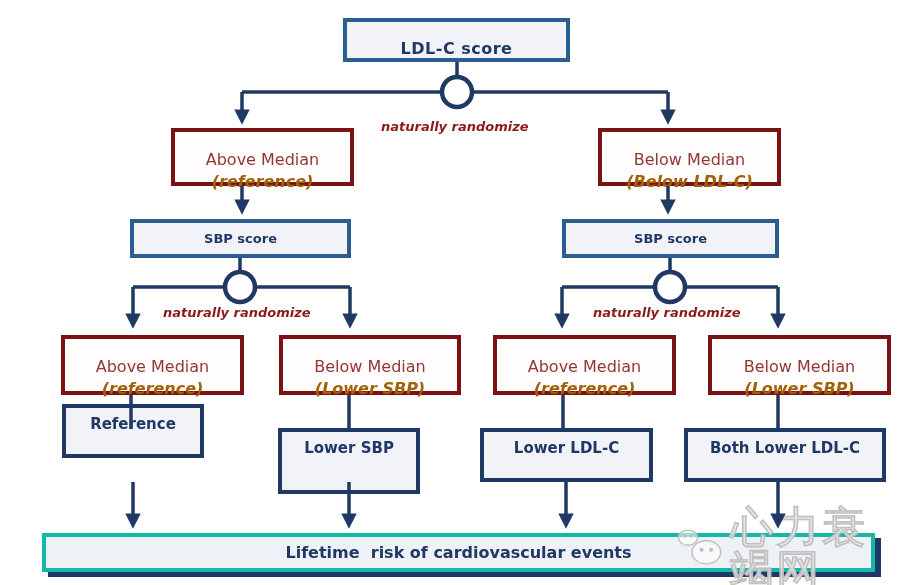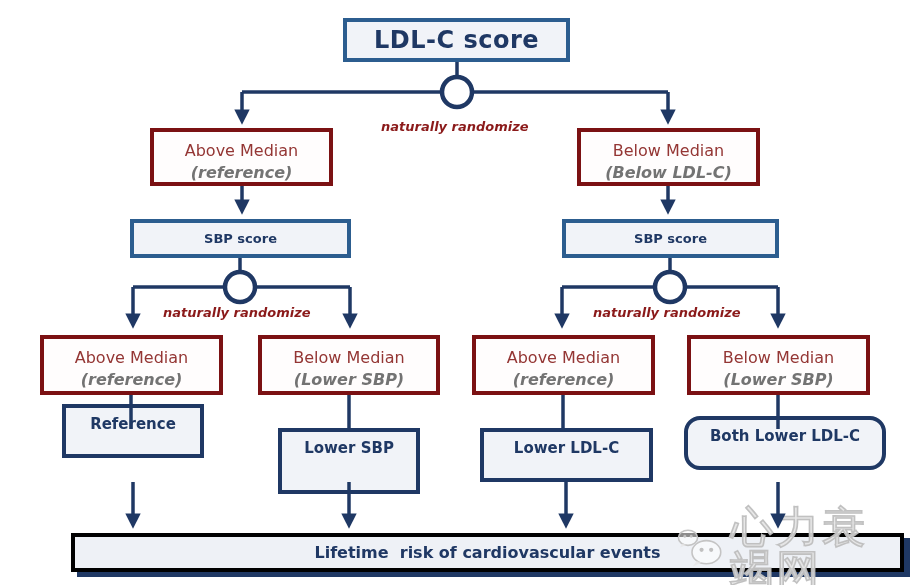--- a/index.html
+++ b/index.html
@@ -5,40 +5,40 @@
   html,body{margin:0;padding:0;background:#ffffff;}
   #stage{
     position:relative;width:914px;height:585px;background:#ffffff;overflow:hidden;
     font-family:"DejaVu Sans","Liberation Sans",sans-serif;
   }
   .box{position:absolute;box-sizing:border-box;text-align:center;z-index:2;}
   .score-box{
     border:4px solid #2c5d8f;background:#f1f3f8;color:#1f3864;font-weight:bold;
     display:flex;align-items:center;justify-content:center;
   }
-  .root-box{font-size:24px;letter-spacing:0.5px;}
+  .root-box{font-size:16px;letter-spacing:0.5px;align-items:flex-end;}
   .sbp-box{font-size:13px;}
   .arm-box{
-    border:4px solid #7b1113;background:#fffdfd;padding-top:8px;line-height:22px;
+    border:4px solid #7b1113;background:#fffdfd;padding-top:17px;line-height:22px;margin-left:21px;
   }
   .arm-line1{display:block;color:#943634;font-size:16px;}
-  .arm-line2{display:block;color:#737373;font-size:16px;font-weight:bold;font-style:italic;}
+  .arm-line2{display:block;color:#a16207;font-size:16px;font-weight:bold;font-style:italic;}
   .outcome-box{
     border:4px solid #1f3864;background:#f1f3f8;color:#1f3864;font-weight:bold;
     font-size:15px;padding-top:7px;line-height:19px;
   }
   .outcome-line{display:block;}
   .randomize{
     position:absolute;z-index:2;color:#8b1a1a;font-size:13px;font-weight:bold;
     font-style:italic;text-align:left;width:170px;
   }
   .footer-bar{
-    border:4px solid #000000;background:#eef1f6;color:#1f3864;font-weight:bold;
+    border:4px solid #14b8a6;background:#eef1f6;color:#1f3864;font-weight:bold;
     font-size:16px;display:flex;align-items:center;justify-content:center;
-    box-shadow:6px 5px 0 #1f3864;z-index:1;margin-left:29px;
+    box-shadow:6px 5px 0 #1f3864;z-index:1;
   }
   .footer-label{white-space:pre;}
   #connectors{position:absolute;left:0;top:0;z-index:4;pointer-events:none;}
   .watermark{
     position:absolute;left:676px;top:506px;z-index:3;display:flex;align-items:center;
     gap:3px;
   }
   .watermark-text{
     font-size:43px;letter-spacing:3px;color:rgba(255,255,255,0.45);
     -webkit-text-stroke:1.6px rgba(190,190,190,0.95);
@@ -97,21 +97,21 @@
     <span class="outcome-line"></span>
   </div>
   <div class="box outcome-box" style="left:278px;top:428px;width:142px;height:66px;text-align:center;">
     <span class="outcome-line">Lower SBP</span>
     <span class="outcome-line"></span>
   </div>
   <div class="box outcome-box" style="left:480px;top:428px;width:173px;height:54px;">
     <span class="outcome-line">Lower LDL-C</span>
     <span class="outcome-line"></span>
   </div>
-  <div class="box outcome-box" style="left:684px;top:416px;width:202px;height:54px;border-radius:16px;">
+  <div class="box outcome-box" style="left:684px;top:428px;width:202px;height:54px;">
     <span class="outcome-line">Both Lower LDL-C</span>
   </div>
 
   <div class="box footer-bar" style="left:42px;top:533px;width:833px;height:39px;">
     <span class="footer-label">Lifetime  risk of cardiovascular events</span>
   </div>
 
   <div class="watermark">
     <svg width="64" height="56" viewBox="0 0 64 56">
       <g stroke="#c4c4c4" stroke-width="2" fill="rgba(255,255,255,0.55)">

